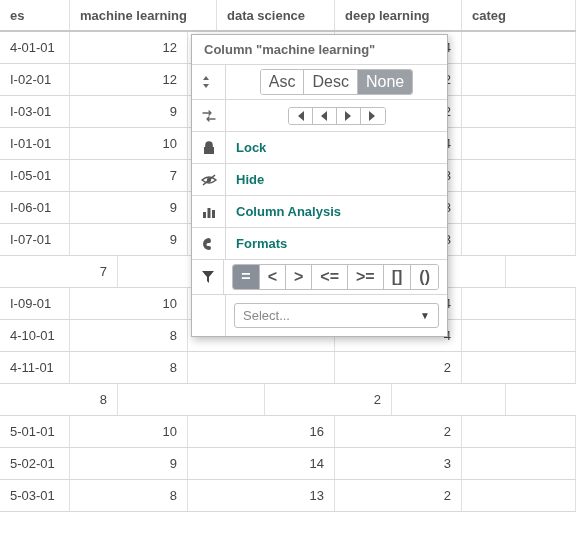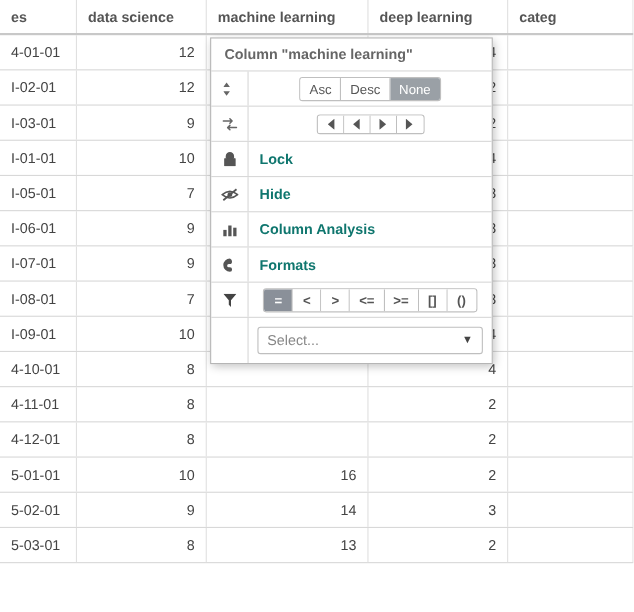--- a/index.html
+++ b/index.html
@@ -102,21 +102,21 @@
     color: #0f766e;
   }
   .btngrp {
     display: flex;
     border: 1px solid #bfbfbf;
     border-radius: 3px;
     overflow: hidden;
   }
   .btngrp .btn {
     padding: 3px 8px;
-    font-size: 12px;
+    font-size: 16px;
     background: #fff;
     color: #555;
     border-right: 1px solid #bfbfbf;
     cursor: pointer;
     display: flex;
     align-items: center;
     justify-content: center;
     min-width: 24px;
     text-align: center;
   }
@@ -146,22 +146,22 @@
     color: #444;
   }
   svg { display: block; }
 </style>
 </head>
 <body>
 
 <div class="grid">
   <div class="header-row">
     <div class="cell col-es">es</div>
+    <div class="cell col-ml">machine learning</div>
     <div class="cell col-ds">data science</div>
-    <div class="cell col-ml">machine learning</div>
     <div class="cell col-dl">deep learning</div>
     <div class="cell col-cat">categ</div>
   </div>
   <div id="rows">
       <div class="data-row">
         <div class="cell col-es">4-01-01</div>
         <div class="cell col-ds">12</div>
         <div class="cell col-ml"></div>
         <div class="cell col-dl">4</div>
         <div class="cell col-cat"></div>
@@ -202,21 +202,20 @@
         <div class="cell col-cat"></div>
       </div>
       <div class="data-row">
         <div class="cell col-es">I-07-01</div>
         <div class="cell col-ds">9</div>
         <div class="cell col-ml"></div>
         <div class="cell col-dl">3</div>
         <div class="cell col-cat"></div>
       </div>
       <div class="data-row">
-        <div class="cell col-es">I-08-01</div>
         <div class="cell col-ds">7</div>
         <div class="cell col-ml"></div>
         <div class="cell col-dl">3</div>
         <div class="cell col-cat"></div>
       </div>
       <div class="data-row">
         <div class="cell col-es">I-09-01</div>
         <div class="cell col-ds">10</div>
         <div class="cell col-ml"></div>
         <div class="cell col-dl">4</div>
@@ -230,21 +229,20 @@
         <div class="cell col-cat"></div>
       </div>
       <div class="data-row">
         <div class="cell col-es">4-11-01</div>
         <div class="cell col-ds">8</div>
         <div class="cell col-ml"></div>
         <div class="cell col-dl">2</div>
         <div class="cell col-cat"></div>
       </div>
       <div class="data-row">
-        <div class="cell col-es">4-12-01</div>
         <div class="cell col-ds">8</div>
         <div class="cell col-ml"></div>
         <div class="cell col-dl">2</div>
         <div class="cell col-cat"></div>
       </div>
       <div class="data-row">
         <div class="cell col-es">5-01-01</div>
         <div class="cell col-ds">10</div>
         <div class="cell col-ml">16</div>
         <div class="cell col-dl">2</div>

